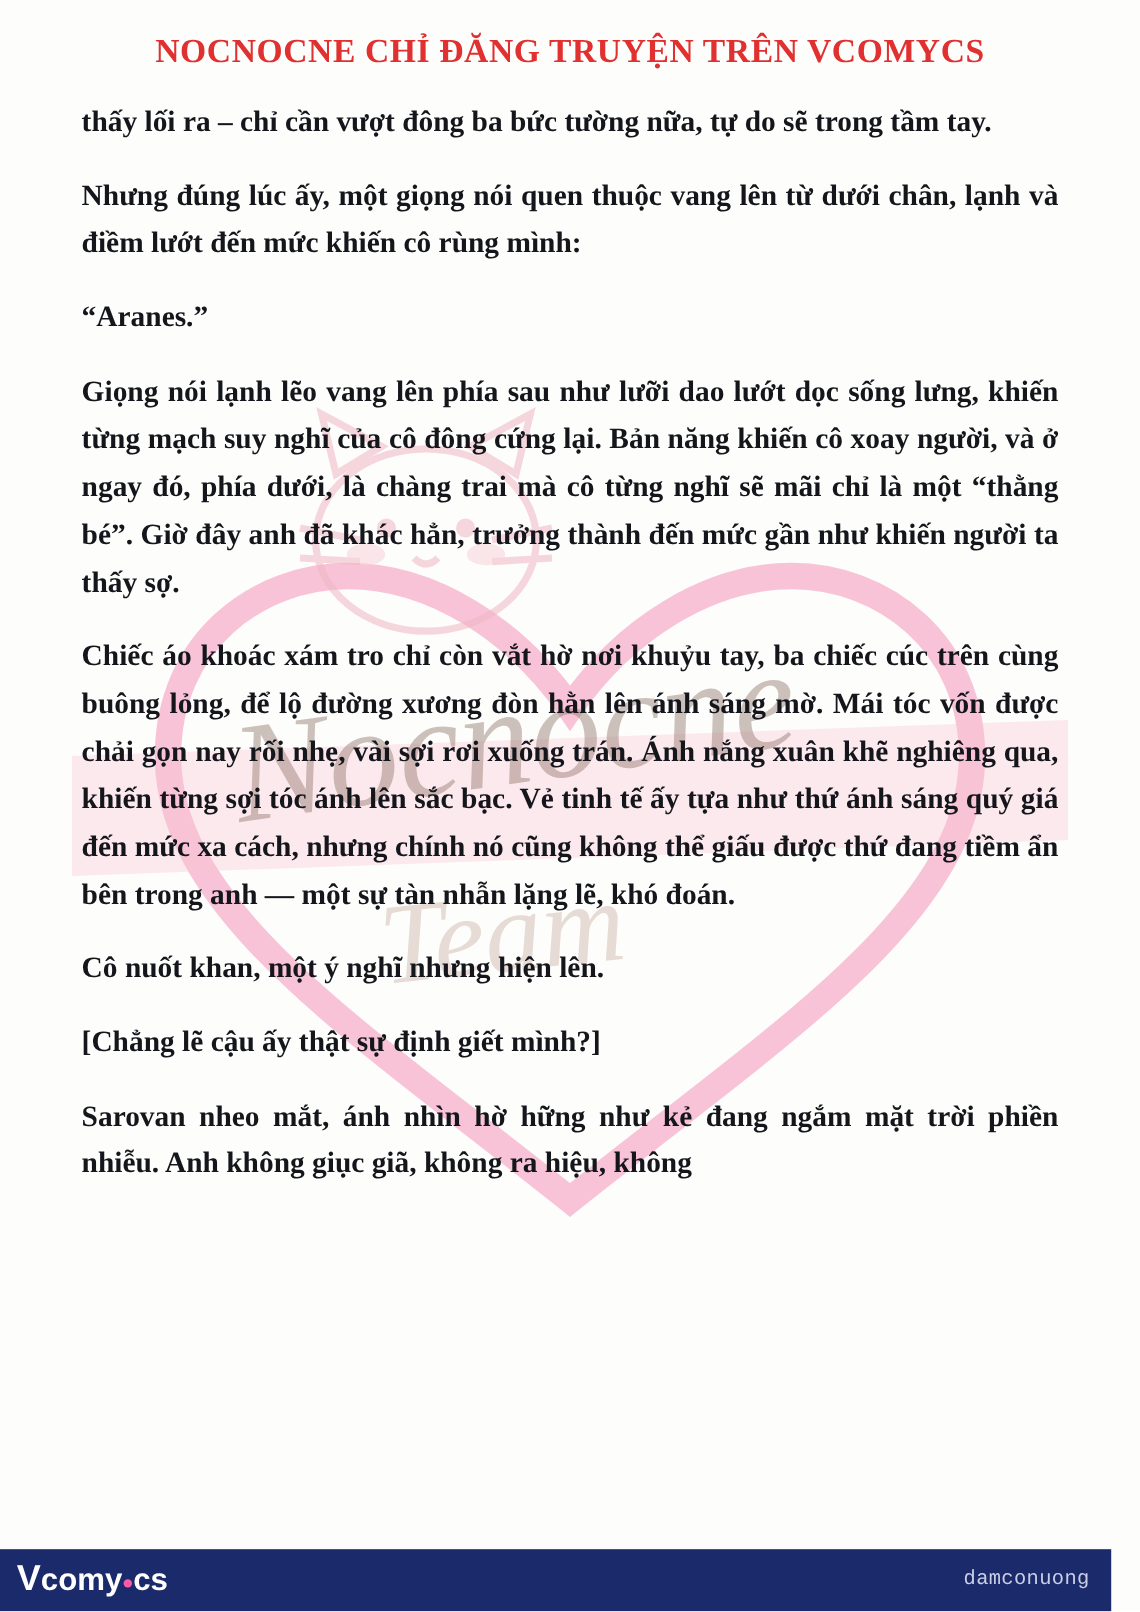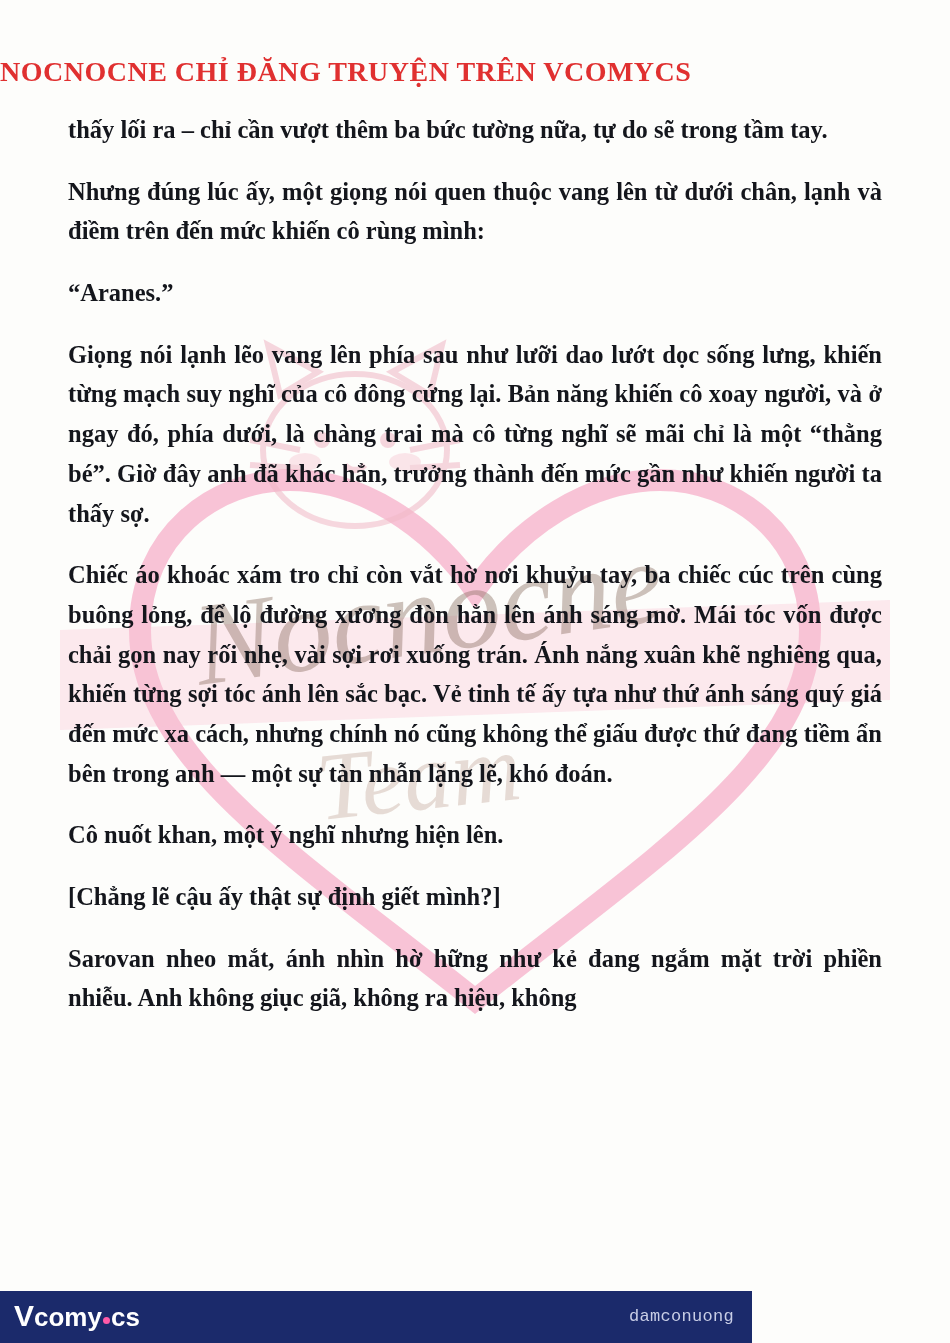--- a/index.html
+++ b/index.html
@@ -29,21 +29,22 @@
   .watermark svg {
     display: block;
     width: 100%;
     height: 100%;
   }
 
   
   .banner {
     position: relative;
     z-index: 2;
-    padding-top: 56px;
+    text-align: center;
+    padding-top: 28px;
   }
   .banner-text {
     font-family: "Liberation Serif", serif;
     font-weight: bold;
     font-size: 28px;
     letter-spacing: 0.5px;
     color: #e03030;
     display: inline-block;
   }
 
@@ -67,21 +68,21 @@
   .para.last {
     margin-bottom: 0;
     margin-top: 16px;
   }
 
   
   .footer {
     position: absolute;
     left: 0;
     bottom: 0;
-    width: 752px;
+    width: 926px;
     height: 52px;
     background: #1b2a6b;
     z-index: 3;
   }
   .footer-logo {
     position: absolute;
     left: 14px;
     top: 8px;
     font-family: "Liberation Sans", sans-serif;
     font-size: 26px;
@@ -140,22 +141,22 @@
       <text x="200" y="385" font-family="Liberation Serif, serif" font-size="118" font-style="italic" fill="#8b6f63" opacity="0.42" transform="rotate(-8 200 385)">Nocnocne</text>
       <text x="320" y="520" font-family="Liberation Serif, serif" font-size="96" font-style="italic" fill="#cbb4a8" opacity="0.45" transform="rotate(-6 320 520)">Team</text>
     </svg>
   </div>
 
   <div class="banner">
     <span class="banner-text">NOCNOCNE CHỈ ĐĂNG TRUYỆN TRÊN VCOMYCS</span>
   </div>
 
   <div class="content">
-    <p class="para">thấy lối ra – chỉ cần vượt thêm ba bức tường nữa, tự do sẽ trong tầm tay.</p>
-    <p class="para">Nhưng đúng lúc ấy, một giọng nói quen thuộc vang lên từ dưới chân, lạnh và điềm trên đến mức khiến cô rùng mình:</p>
+    <p class="para">thấy lối ra – chỉ cần vượt đông ba bức tường nữa, tự do sẽ trong tầm tay.</p>
+    <p class="para">Nhưng đúng lúc ấy, một giọng nói quen thuộc vang lên từ dưới chân, lạnh và điềm lướt đến mức khiến cô rùng mình:</p>
     <p class="para">“Aranes.”</p>
     <p class="para">Giọng nói lạnh lẽo vang lên phía sau như lưỡi dao lướt dọc sống lưng, khiến từng mạch suy nghĩ của cô đông cứng lại. Bản năng khiến cô xoay người, và ở ngay đó, phía dưới, là chàng trai mà cô từng nghĩ sẽ mãi chỉ là một “thằng bé”. Giờ đây anh đã khác hẳn, trưởng thành đến mức gần như khiến người ta thấy sợ.</p>
     <p class="para">Chiếc áo khoác xám tro chỉ còn vắt hờ nơi khuỷu tay, ba chiếc cúc trên cùng buông lỏng, để lộ đường xương đòn hằn lên ánh sáng mờ. Mái tóc vốn được chải gọn nay rối nhẹ, vài sợi rơi xuống trán. Ánh nắng xuân khẽ nghiêng qua, khiến từng sợi tóc ánh lên sắc bạc. Vẻ tinh tế ấy tựa như thứ ánh sáng quý giá đến mức xa cách, nhưng chính nó cũng không thể giấu được thứ đang tiềm ẩn bên trong anh — một sự tàn nhẫn lặng lẽ, khó đoán.</p>
     <p class="para">Cô nuốt khan, một ý nghĩ nhưng hiện lên.</p>
     <p class="para italic">[Chẳng lẽ cậu ấy thật sự định giết mình?]</p>
     <p class="para last">Sarovan nheo mắt, ánh nhìn hờ hững như kẻ đang ngắm mặt trời phiền nhiễu. Anh không giục giã, không ra hiệu, không</p>
   </div>
 
   <div class="footer">
     <div class="footer-logo">

